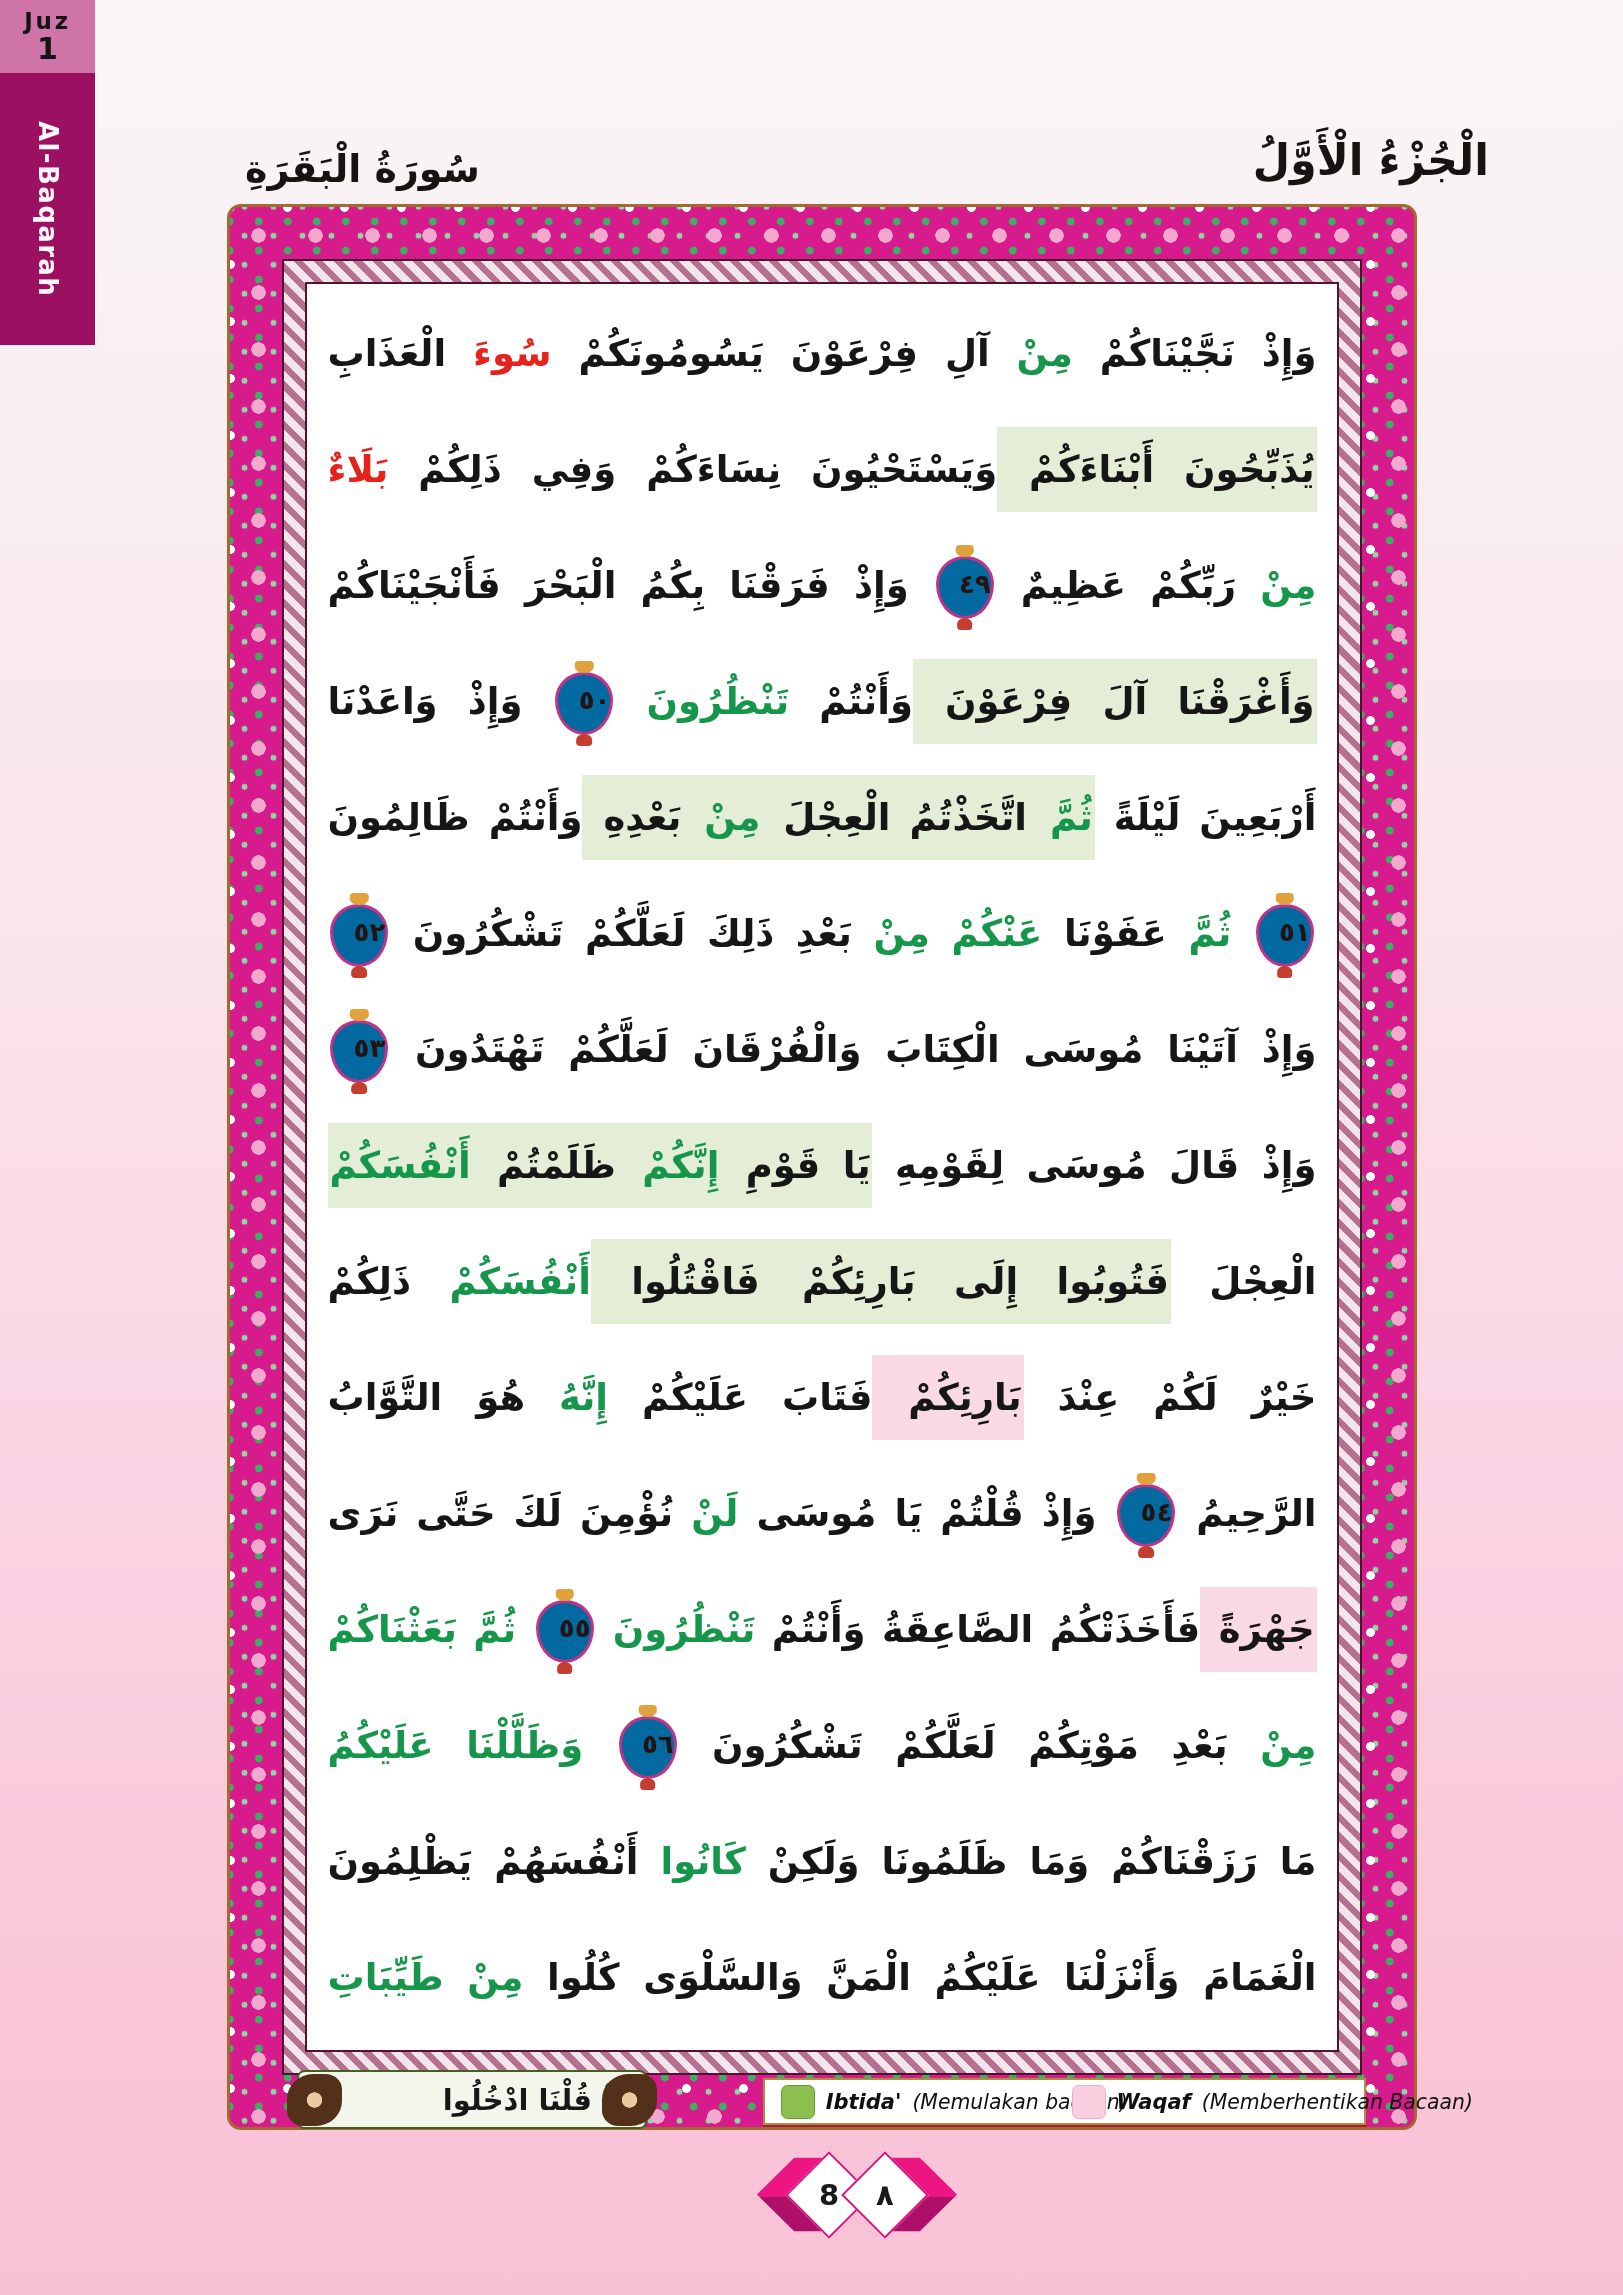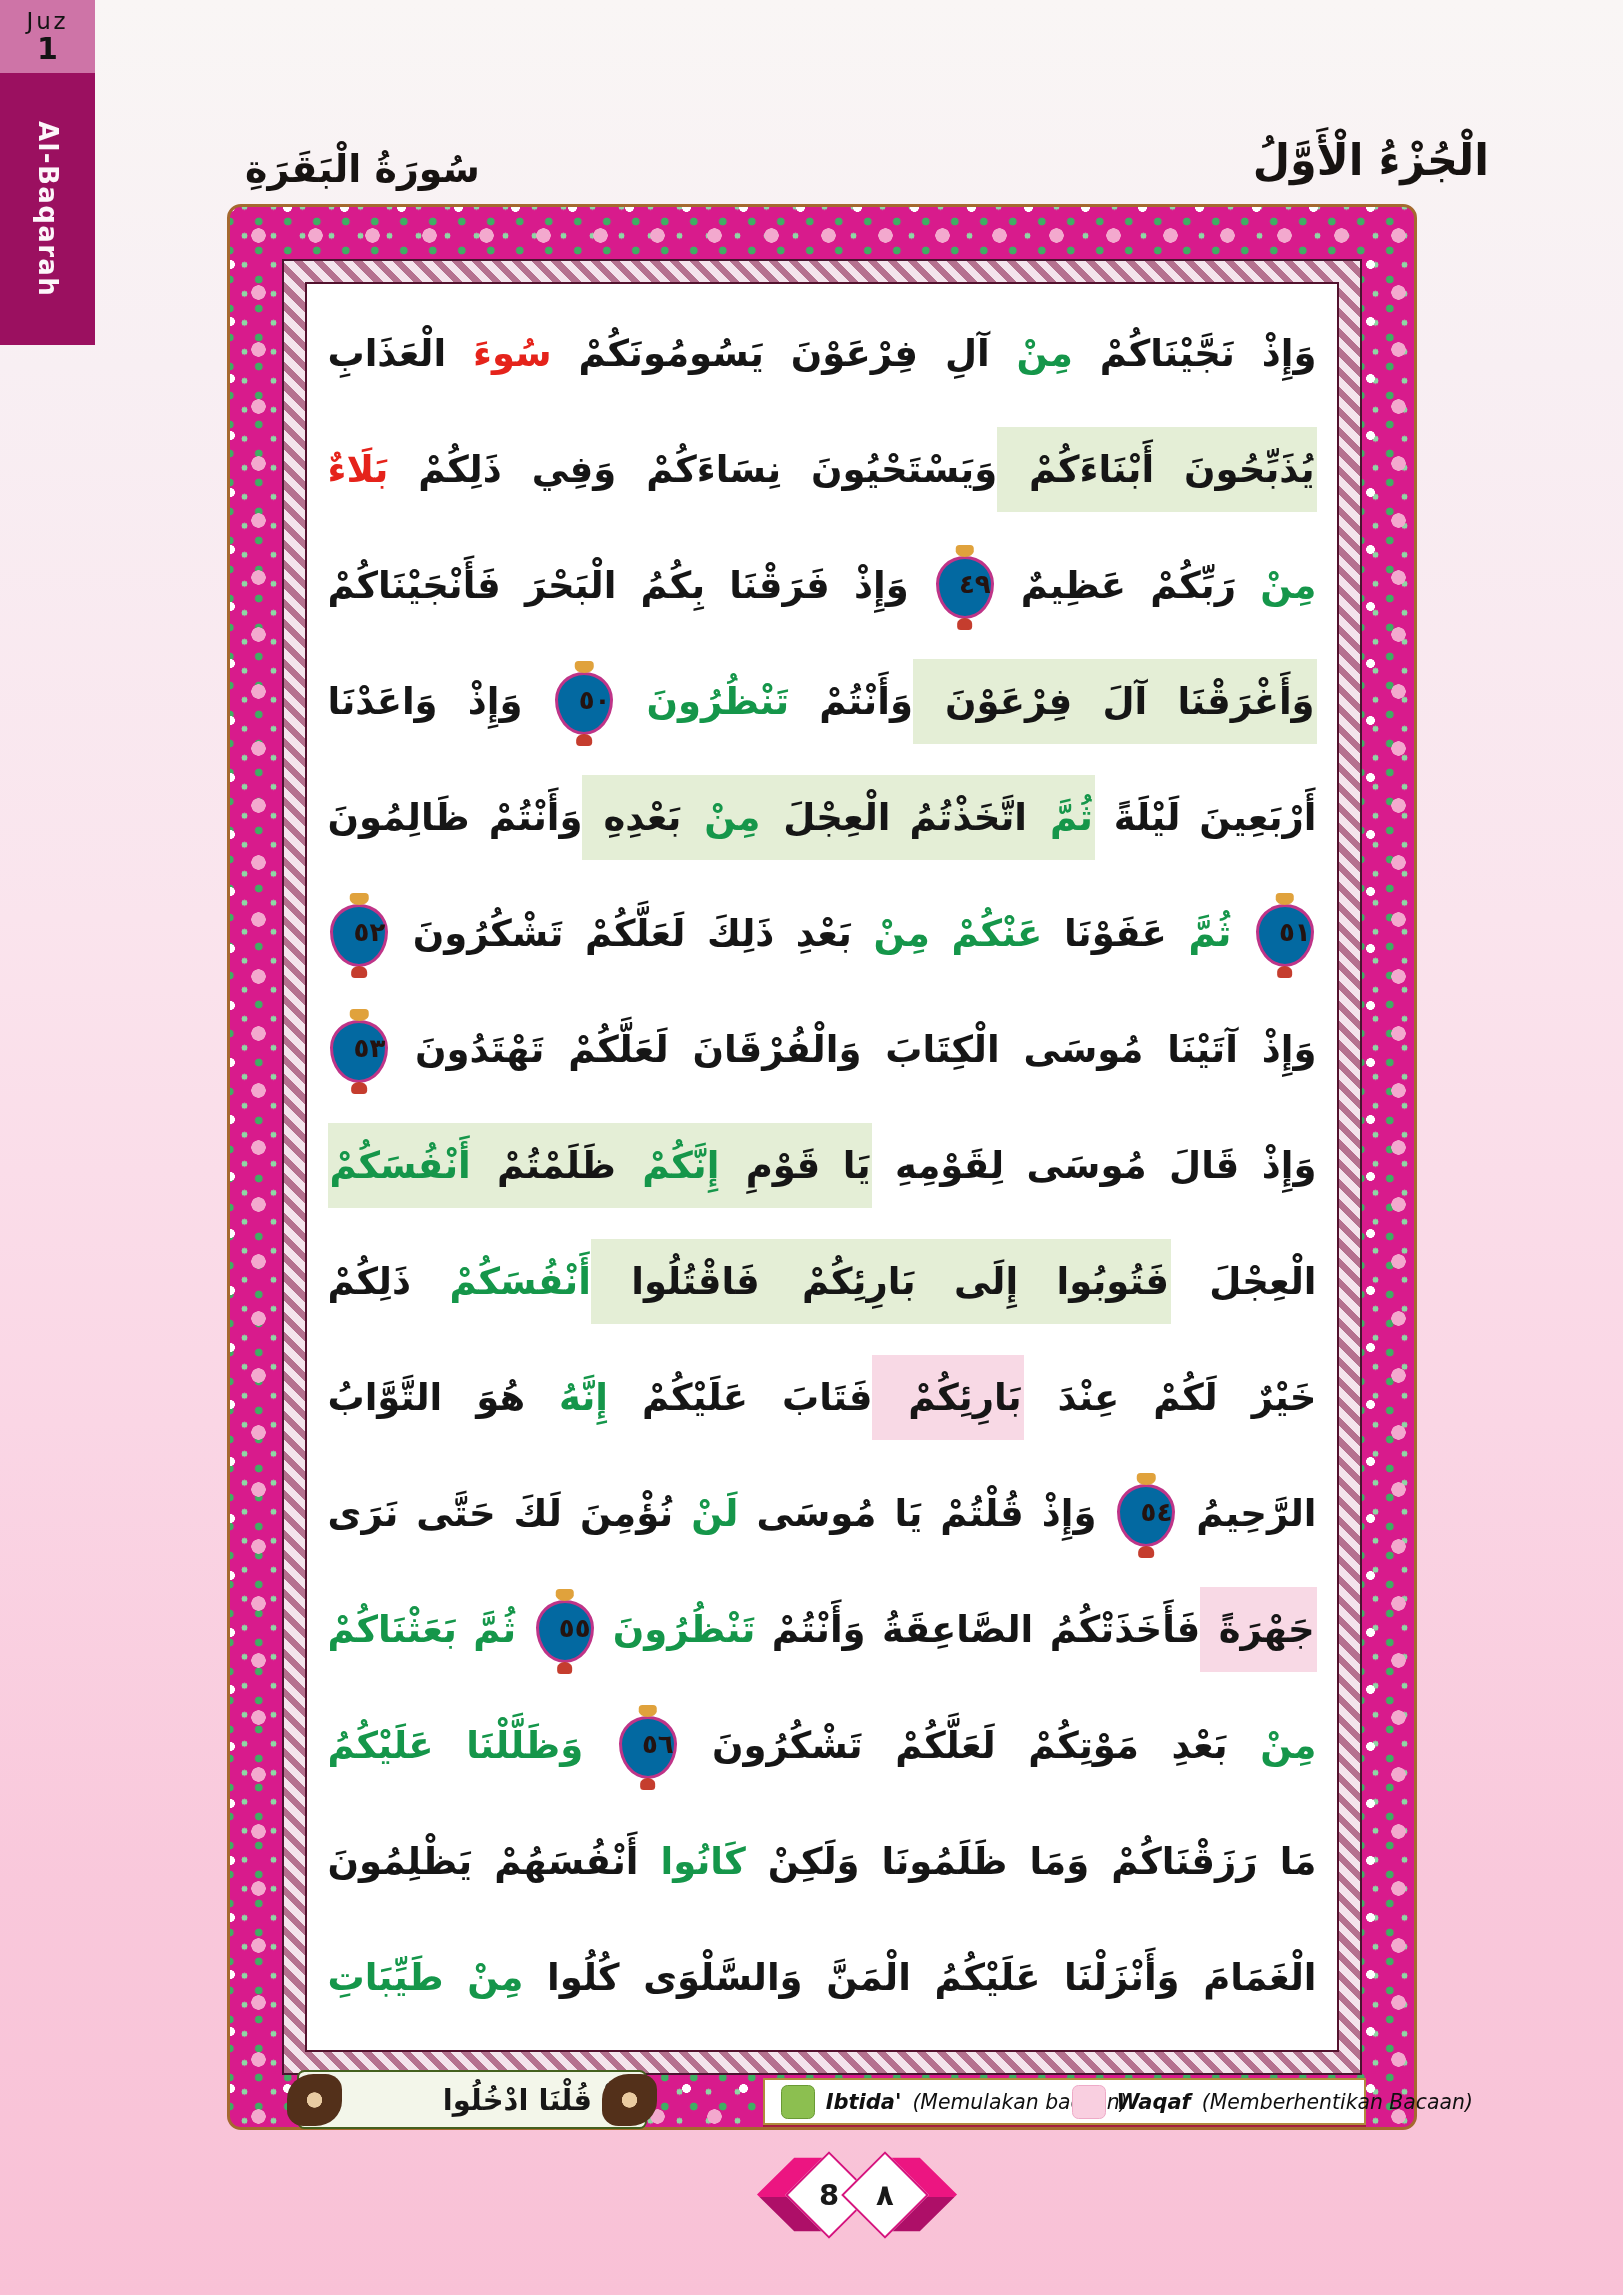--- a/index.html
+++ b/index.html
@@ -4,21 +4,21 @@
 <style>
   html,body{margin:0;padding:0;}
   body{
     width:1623px;height:2295px;position:relative;overflow:hidden;
     font-family:"DejaVu Sans",sans-serif;
     background:linear-gradient(180deg,#f9f6f5 0%,#f8eff3 16%,#fae4ed 40%,#fad6e5 62%,#f9c8db 82%,#f9c1d6 100%);
   }
   
   .juz-tab{position:absolute;left:0;top:0;width:95px;height:73px;background:#ce74a7;
     display:flex;flex-direction:column;align-items:center;justify-content:center;color:#141414;}
-  .juz-tab .jlabel{font-size:23px;font-weight:normal;letter-spacing:2.8px;line-height:25px;}
+  .juz-tab .jlabel{font-size:23px;font-weight:bold;letter-spacing:2.8px;line-height:25px;}
   .juz-tab .jnum{font-size:30px;font-weight:bold;line-height:30px;}
   .surah-tab{position:absolute;left:0;top:73px;width:95px;height:272px;background:#9b1060;
     display:flex;align-items:center;justify-content:center;}
   .surah-tab span{writing-mode:vertical-rl;color:#fdf6fa;font-size:26px;font-weight:bold;letter-spacing:1.4px;}
   
   .hdr{position:absolute;color:#171311;font-weight:bold;white-space:nowrap;direction:rtl;margin-left:36px;}
   .hdr-right{right:134px;top:135px;font-size:43px;}
   .hdr-left{left:209px;top:147px;font-size:38px;}
   
   .frame{position:absolute;left:227px;top:204px;width:1190px;height:1926px;}

